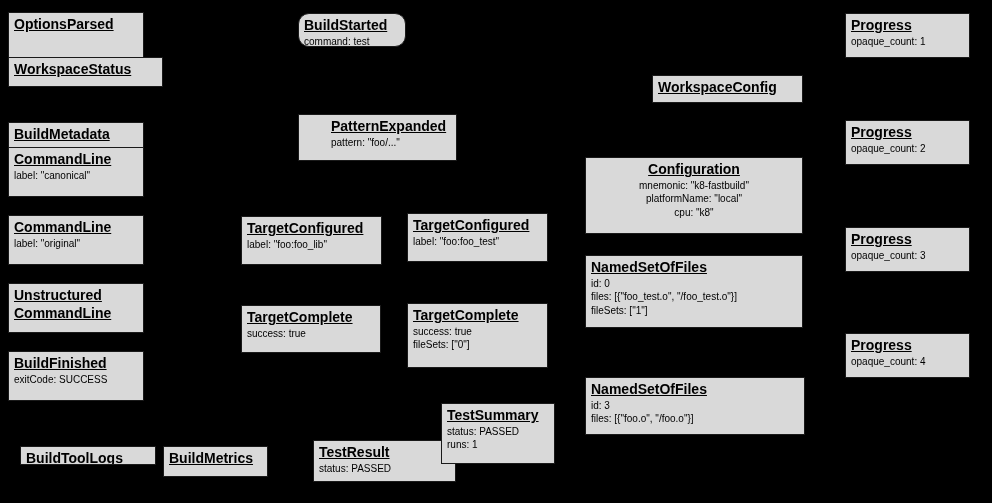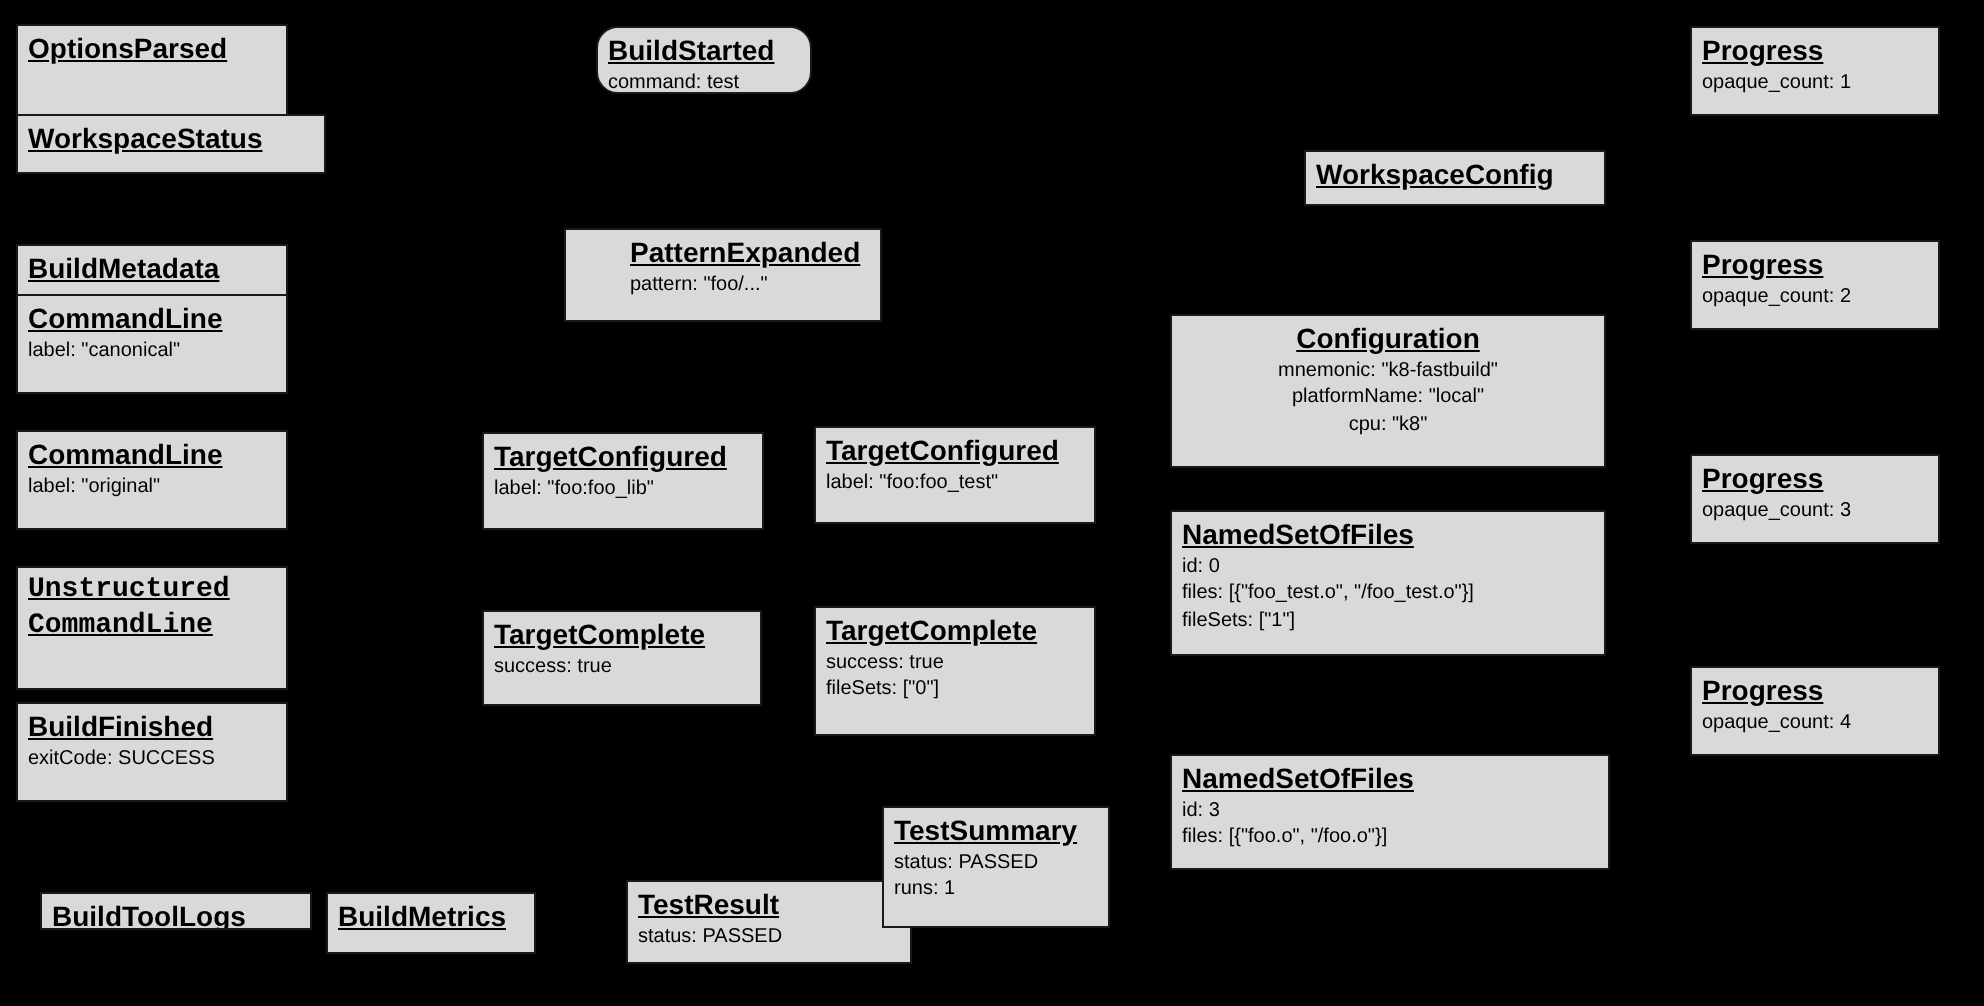--- a/index.html
+++ b/index.html
@@ -55,21 +55,21 @@
   <div class="node" style="left:8px; top:147px; width:136px; height:50px;">
     <span class="t">CommandLine</span>
     <span class="d">label: "canonical"</span>
   </div>
 
   <div class="node" style="left:8px; top:215px; width:136px; height:50px;">
     <span class="t">CommandLine</span>
     <span class="d">label: "original"</span>
   </div>
 
-  <div class="node" style="left:8px; top:283px; width:136px; height:62px;font-family:Liberation Mono, monospace;">
+  <div class="node" style="left:8px; top:283px; width:136px; height:50px;">
     <span class="t">Unstructured</span>
     <span class="t">CommandLine</span>
   </div>
 
   <div class="node" style="left:8px; top:351px; width:136px; height:50px;">
     <span class="t">BuildFinished</span>
     <span class="d">exitCode: SUCCESS</span>
   </div>
 
   <div class="node" style="left:20px; top:446px; width:136px; height:19px;">
@@ -78,21 +78,21 @@
 
   <div class="node" style="left:163px; top:446px; width:105px; height:31px;">
     <span class="t">BuildMetrics</span>
   </div>
 
   <div class="node" style="left:298px; top:13px; width:108px; height:34px;border-radius:11px;">
     <span class="t">BuildStarted</span>
     <span class="d">command: test</span>
   </div>
 
-  <div class="node" style="left:282px; top:114px; width:159px; height:47px;padding-left:32px;">
+  <div class="node" style="left:298px; top:114px; width:159px; height:47px;padding-left:32px;">
     <span class="t">PatternExpanded</span>
     <span class="d">pattern: "foo/..."</span>
   </div>
 
   <div class="node" style="left:241px; top:216px; width:141px; height:49px;">
     <span class="t">TargetConfigured</span>
     <span class="d">label: "foo:foo_lib"</span>
   </div>
 
   <div class="node" style="left:407px; top:213px; width:141px; height:49px;">

